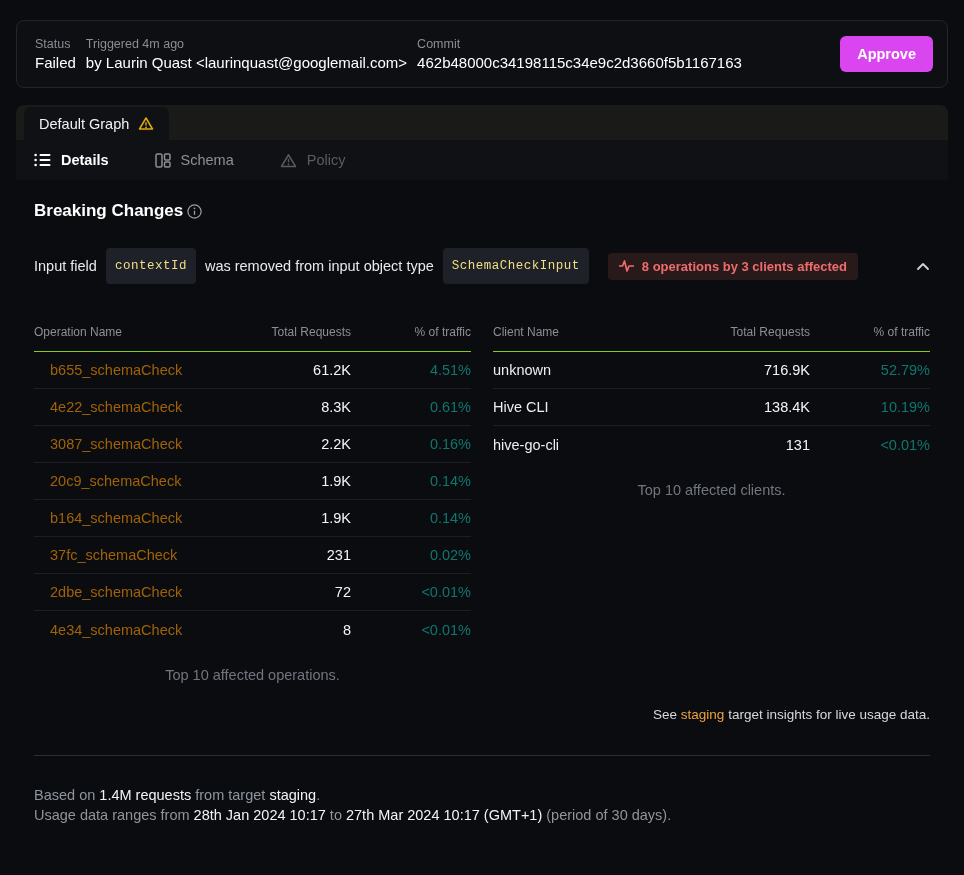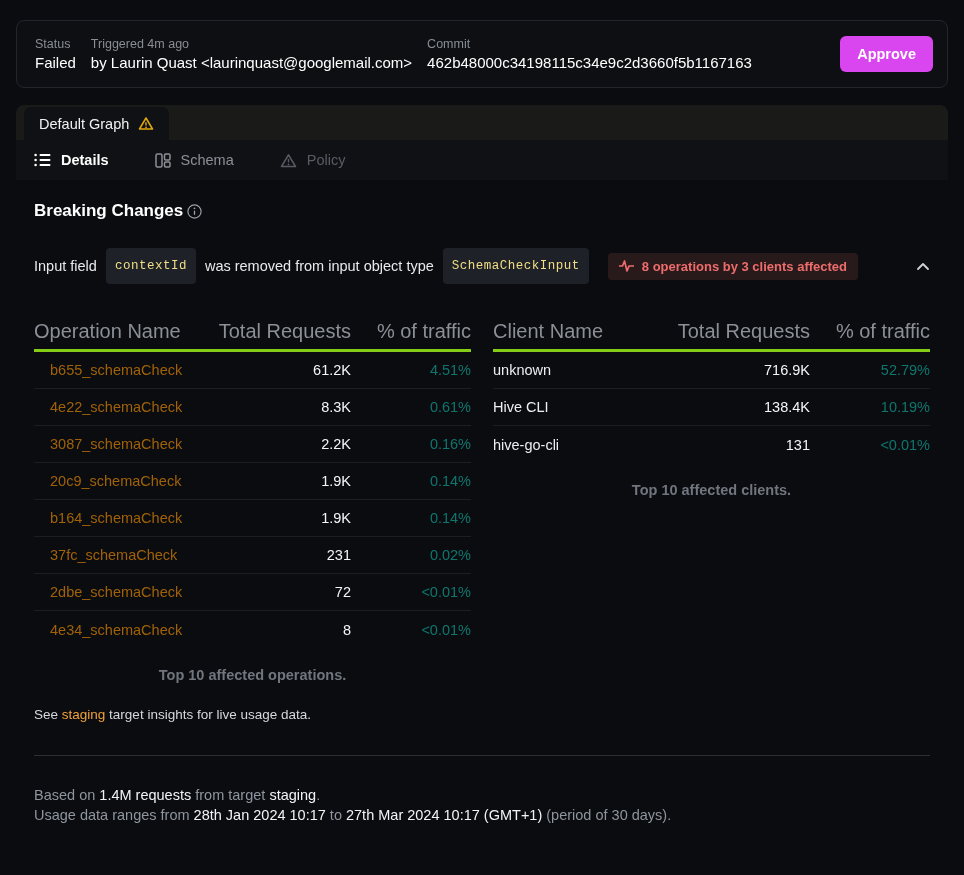--- a/index.html
+++ b/index.html
@@ -2,21 +2,21 @@
 <html><head>
 <meta charset="utf-8">
 <style>
   * { margin:0; padding:0; box-sizing:border-box; }
   html,body { width:964px; height:875px; background:#0a0c10; overflow:hidden;
     font-family:"Liberation Sans", sans-serif; color:#ecedef; }
   .page { width:964px; height:875px; padding:20px 16px 0; }
 
   
   .status-card { height:68px; background:#0d0f13; border:1px solid #22252b;
-    border-radius:8px; display:flex; align-items:center; padding:0 14px 0 18px; gap:15px; }
+    border-radius:8px; display:flex; align-items:center; padding:0 14px 0 18px; gap:10px; }
   .sc-group { display:flex; flex-direction:column; gap:3px; }
   .sc-label { font-size:12.5px; color:#898d94; }
   .sc-value { font-size:15px; color:#ffffff; }
   .approve-btn { margin-left:auto; background:#d946ef; color:#ffffff; border:none;
     border-radius:6px; font-family:"Liberation Sans",sans-serif; font-size:14.5px;
     font-weight:bold; padding:10px 17px; cursor:pointer; }
 
   
   .tab-strip { margin-top:17px; height:35px; background:#1a1a19;
     border-radius:8px 8px 0 0; display:flex; align-items:flex-end; padding-left:8px; }
@@ -45,32 +45,32 @@
     padding:11px 9px; }
   .affected-badge { margin-left:10px; background:#281a1b; border-radius:4px;
     display:flex; align-items:center; gap:8px; padding:6px 11px; cursor:pointer; }
   .affected-badge span { color:#ef6c6c; font-size:13px; font-weight:bold; }
   .chev { margin-left:auto; display:flex; align-items:center; cursor:pointer; }
 
   
   .tables { margin-top:29px; display:flex; gap:22px; }
   .table { flex:1; }
   .thead { display:flex; align-items:center; height:39px;
-    border-bottom:3px solid #84cc16; color:#8b8f96; font-size:20px; }
+    border-bottom:1px solid #84cc16; color:#8b8f96; font-size:12px; }
   .trow { display:flex; align-items:center; height:37px;
     border-bottom:1px solid #1b1e23; font-size:14.5px; }
   .trow:last-child { border-bottom:none; }
   .tcell.name { flex:1; text-align:left; color:#eceef0; }
   .tcell.num { width:150px; text-align:right; color:#f4f5f6; }
   .tcell.pct { width:120px; text-align:right; color:#0f766e; }
   .thead .tcell { color:#8b8f96; }
   .tcell.link { color:#a16207; cursor:pointer;margin-left:16px; }
-  .tfoot { margin-top:19px; text-align:center; color:#71767e; font-size:14.5px;font-weight:bold; }
-
-  .insights-note { margin-top:24px; text-align:left; font-size:13.5px; color:#d6d8db; }
+  .tfoot { margin-top:19px; text-align:center; color:#71767e; font-size:14.5px; }
+
+  .insights-note { margin-top:24px; text-align:right; font-size:13.5px; color:#d6d8db; }
   .insights-note a { color:#f0a23c; text-decoration:none; cursor:pointer; }
 
   .divider { margin-top:33px; border:none; border-top:1px solid #2b2e33; }
 
   .usage-footer { margin-top:29px; font-size:14.5px; line-height:20px; color:#8f959d; }
   .usage-footer .hl { color:#f2f3f5; }
 
   .learn-more { margin-top:16px; display:flex; align-items:center; gap:11px;
     color:#8b9097; font-size:14.5px; cursor:pointer; }
   svg { display:block; }

